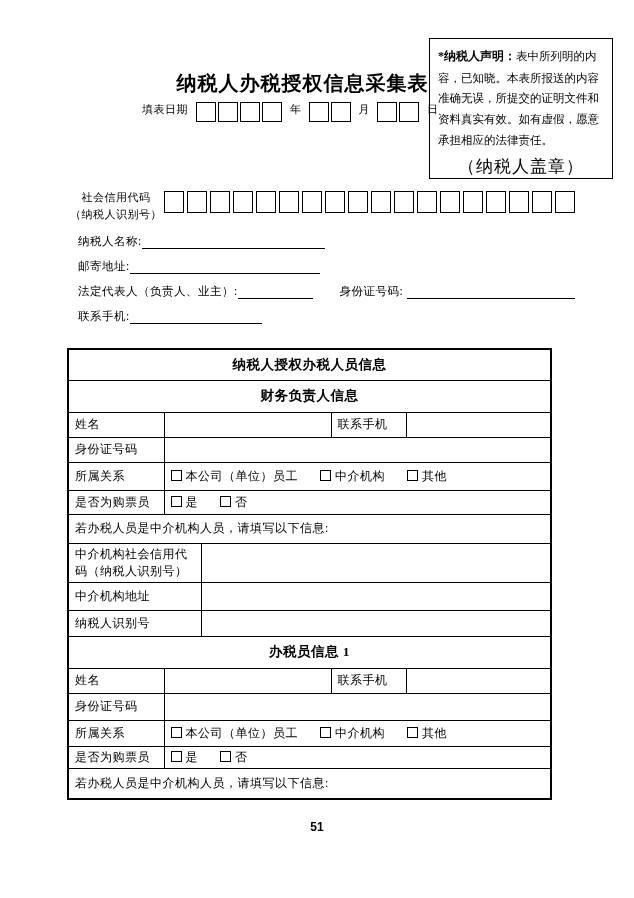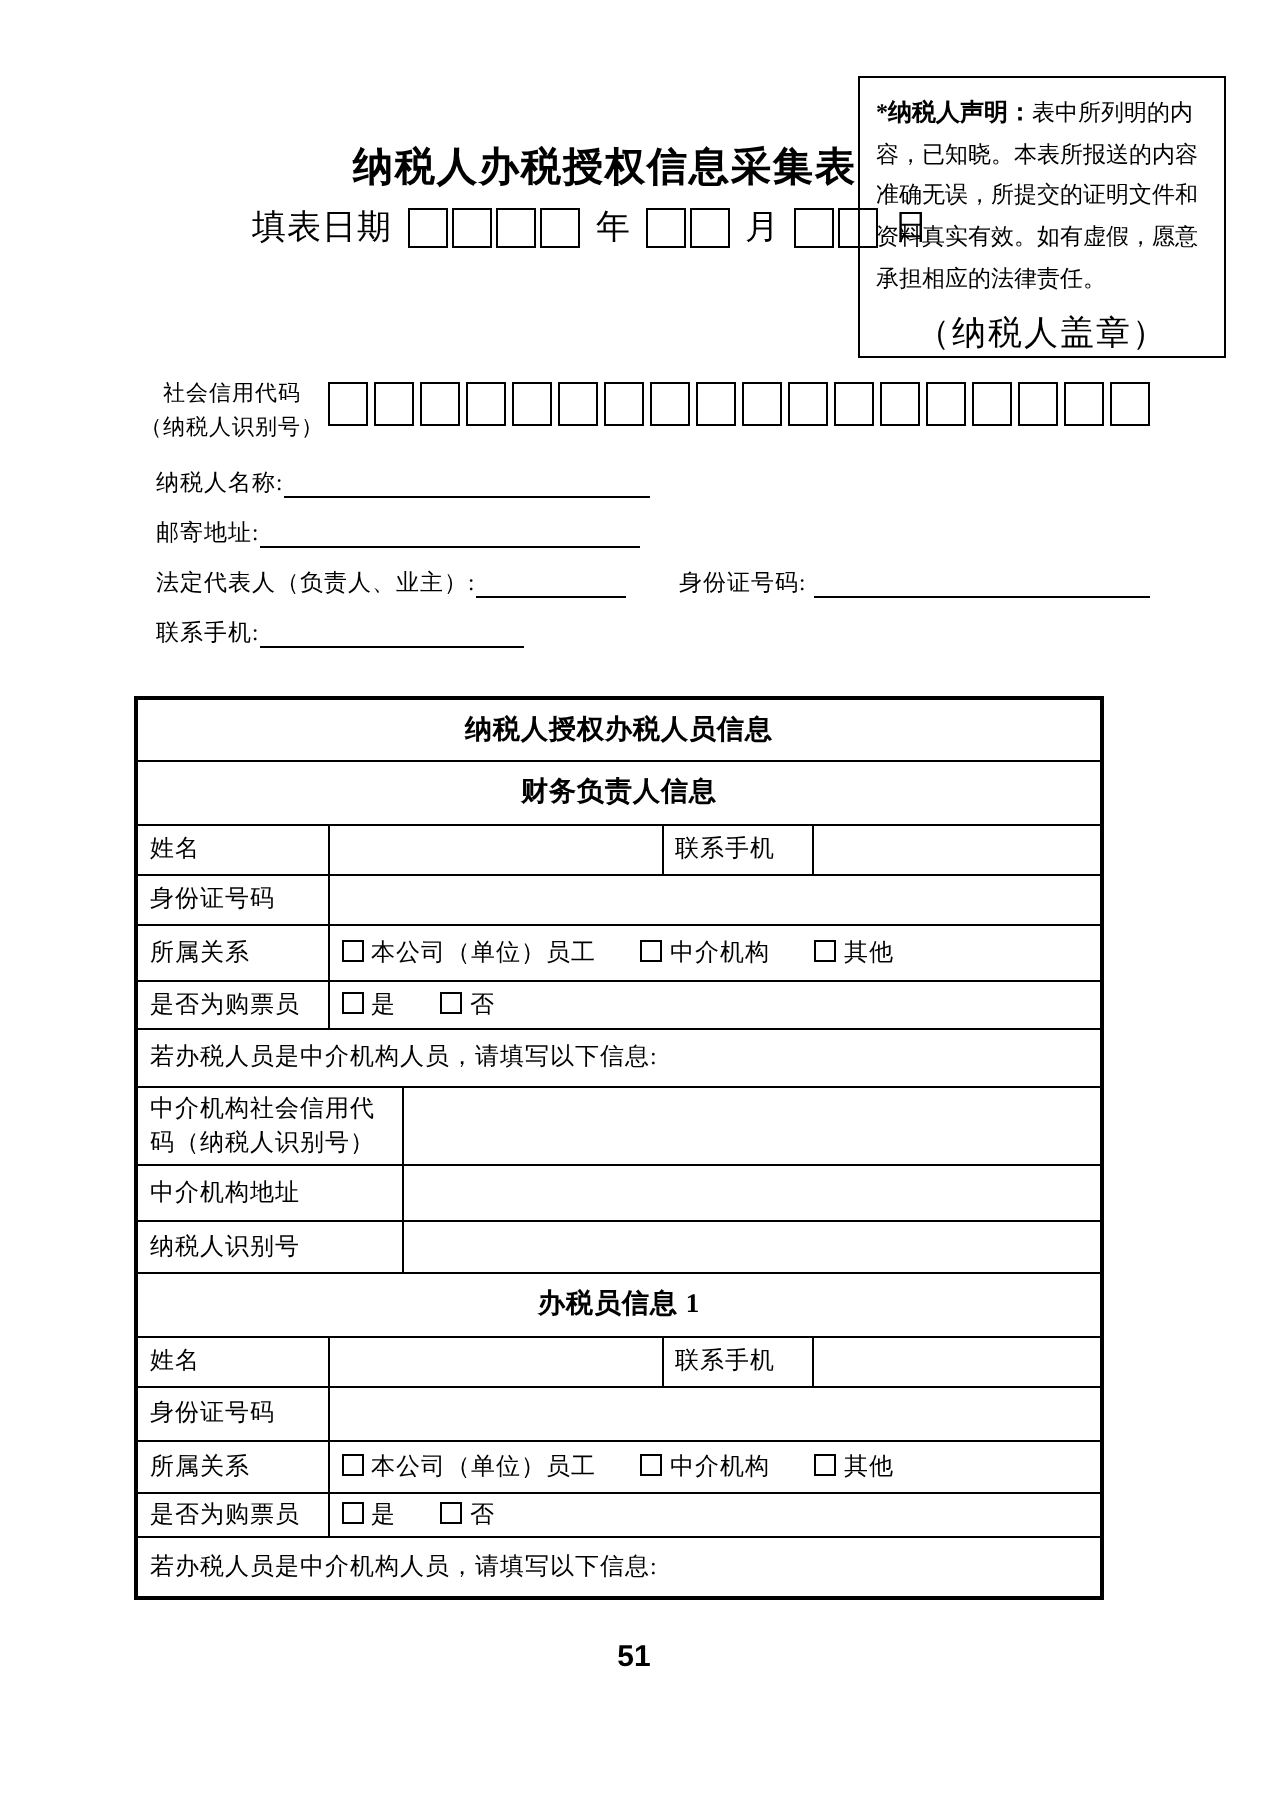--- a/index.html
+++ b/index.html
@@ -10,22 +10,22 @@
     font-family: "Liberation Serif", "DejaVu Serif", serif;
     color: #000;
   }
   
   .title {
     position: absolute; left: 16px; top: 70; width: 573px;
     text-align: center; font-size: 20px; font-weight: bold;
     letter-spacing: 1px; top: 70px;
   }
   .date-row {
-    position: absolute; left: 126px; top: 102px;
-    display: flex; align-items: center; font-size: 17px;
+    position: absolute; left: 142px; top: 102px;
+    display: flex; font-size: 11px;
     letter-spacing: 0.5px; white-space: nowrap;
   }
   .date-row .lbl { margin-right: 5px; }
   .dbox {
     display: inline-block; width: 20px; height: 20px;
     border: 1.5px solid #000; margin-right: 2px; background: #fff;
   }
   .dgroup { display: inline-flex; margin: 0 3px; }
   .unit { margin: 0 4px 0 3px; }
   
@@ -72,21 +72,21 @@
   tr.h34 { height: 34px; } tr.h26 { height: 26px; } tr.h27 { height: 27px; }
   tr.h21 { height: 21px; }
   .cb {
     display: inline-block; width: 11px; height: 11px;
     border: 1px solid #000; margin-right: 4px; vertical-align: -1px; background: #fff;
   }
   .opt { margin-right: 22px; white-space: nowrap; }
   
   .pagenum {
     position: absolute; left: 0; top: 820px; width: 634px;
-    text-align: center; font-size: 15px; font-weight: bold;
+    text-align: center; font-size: 12px; font-weight: bold;
     font-family: "Liberation Sans", "DejaVu Sans", sans-serif;
   }
 </style>
 </head>
 <body>
 
 <div class="title">纳税人办税授权信息采集表</div>
 
 <div class="date-row">
   <span class="lbl">填表日期</span>

